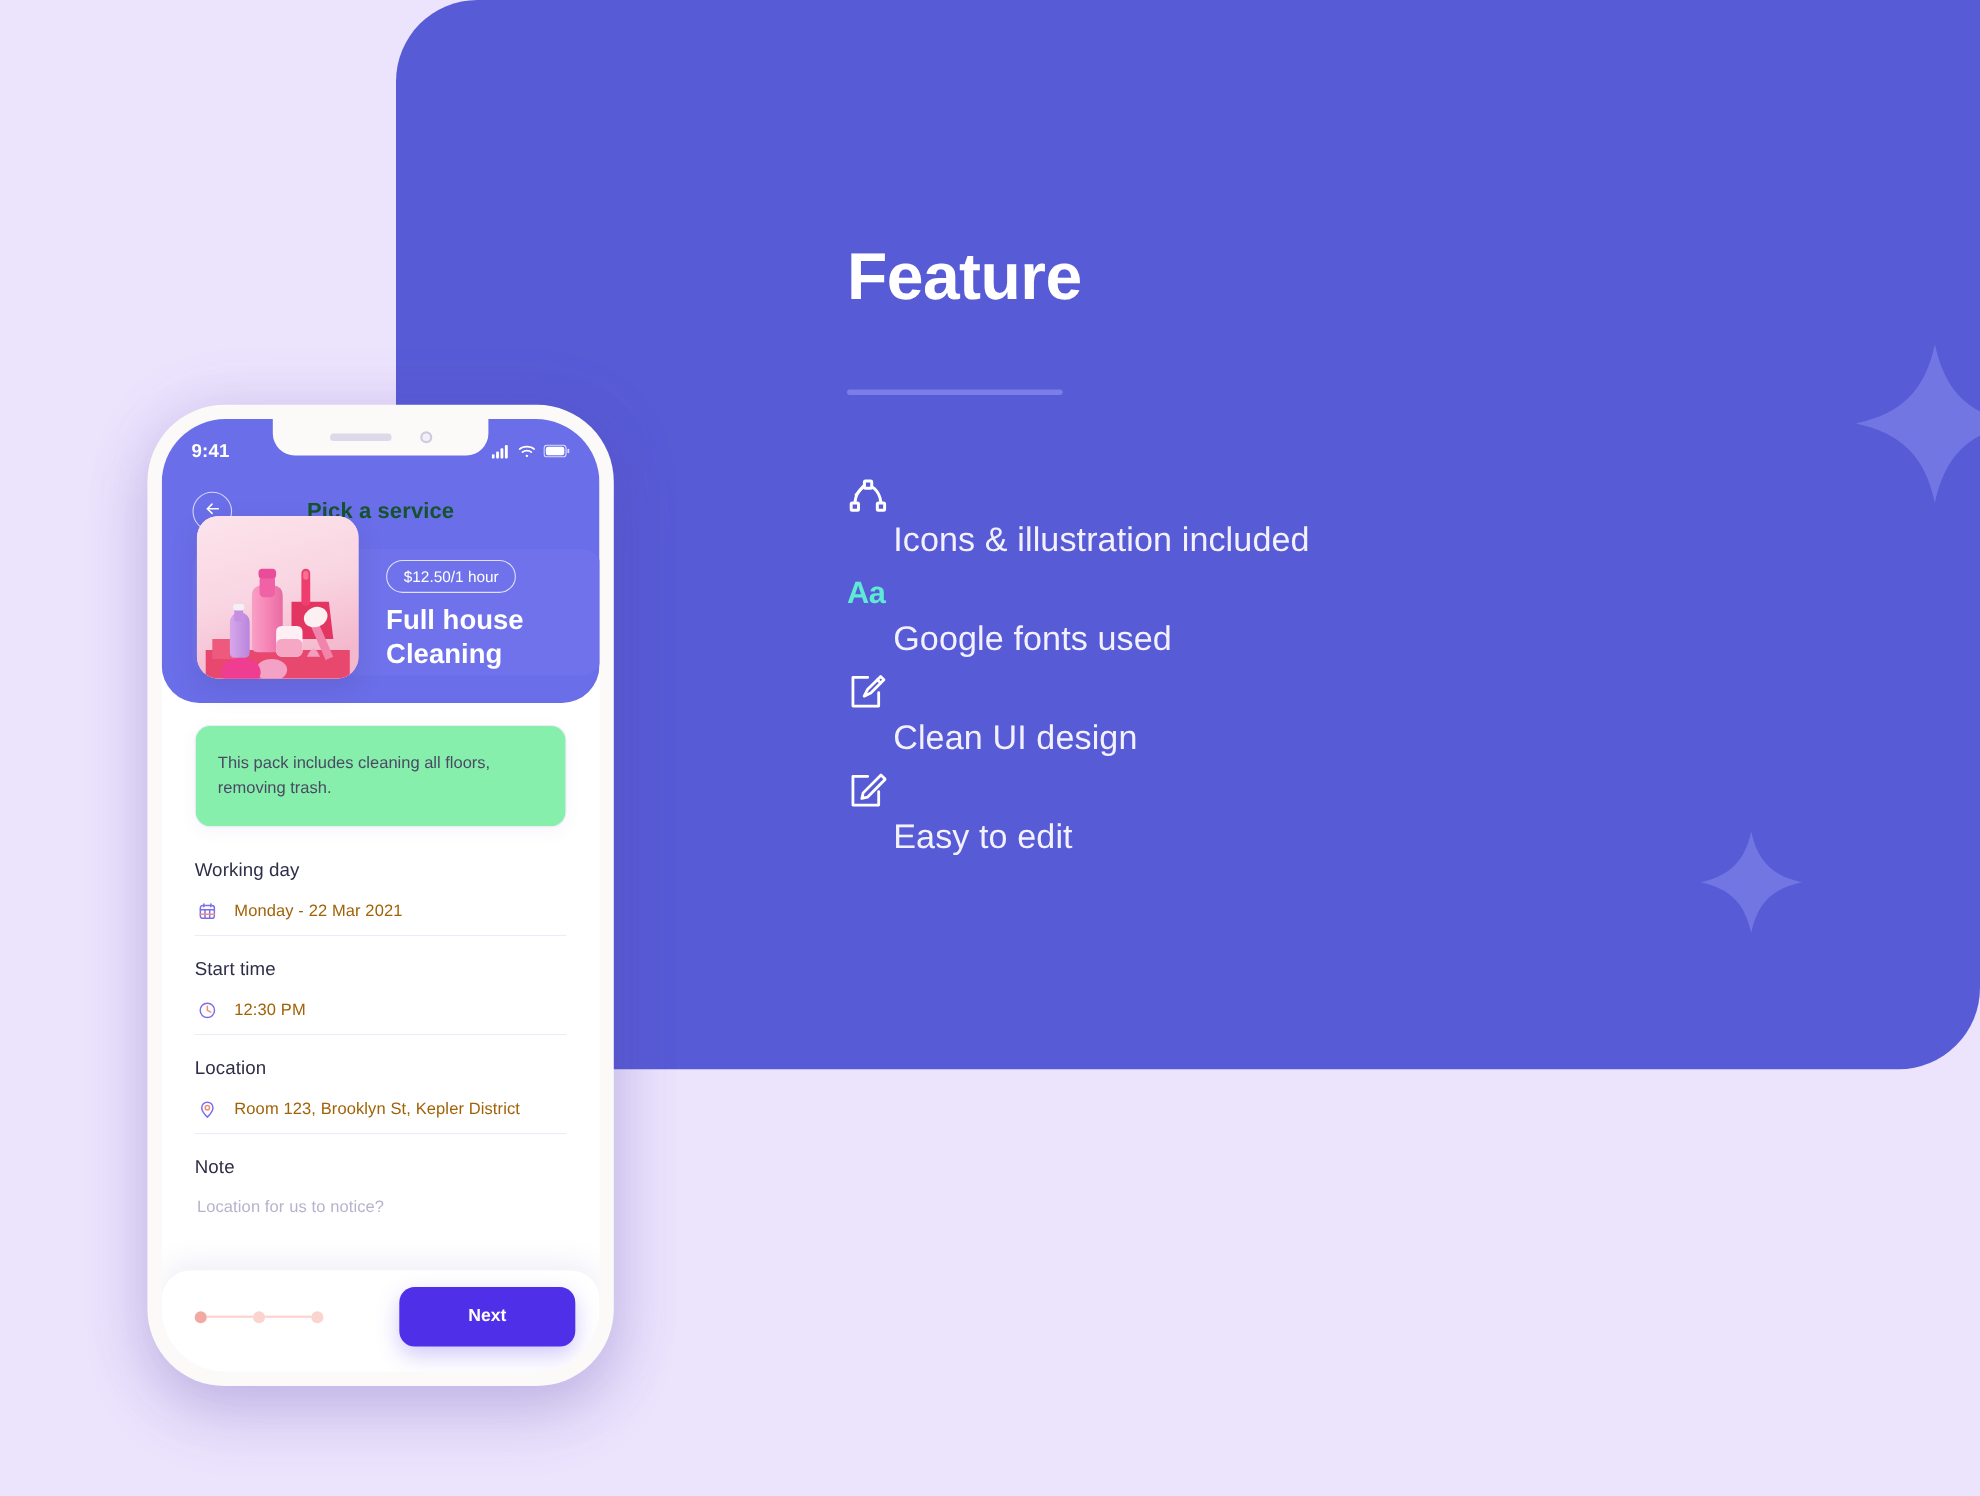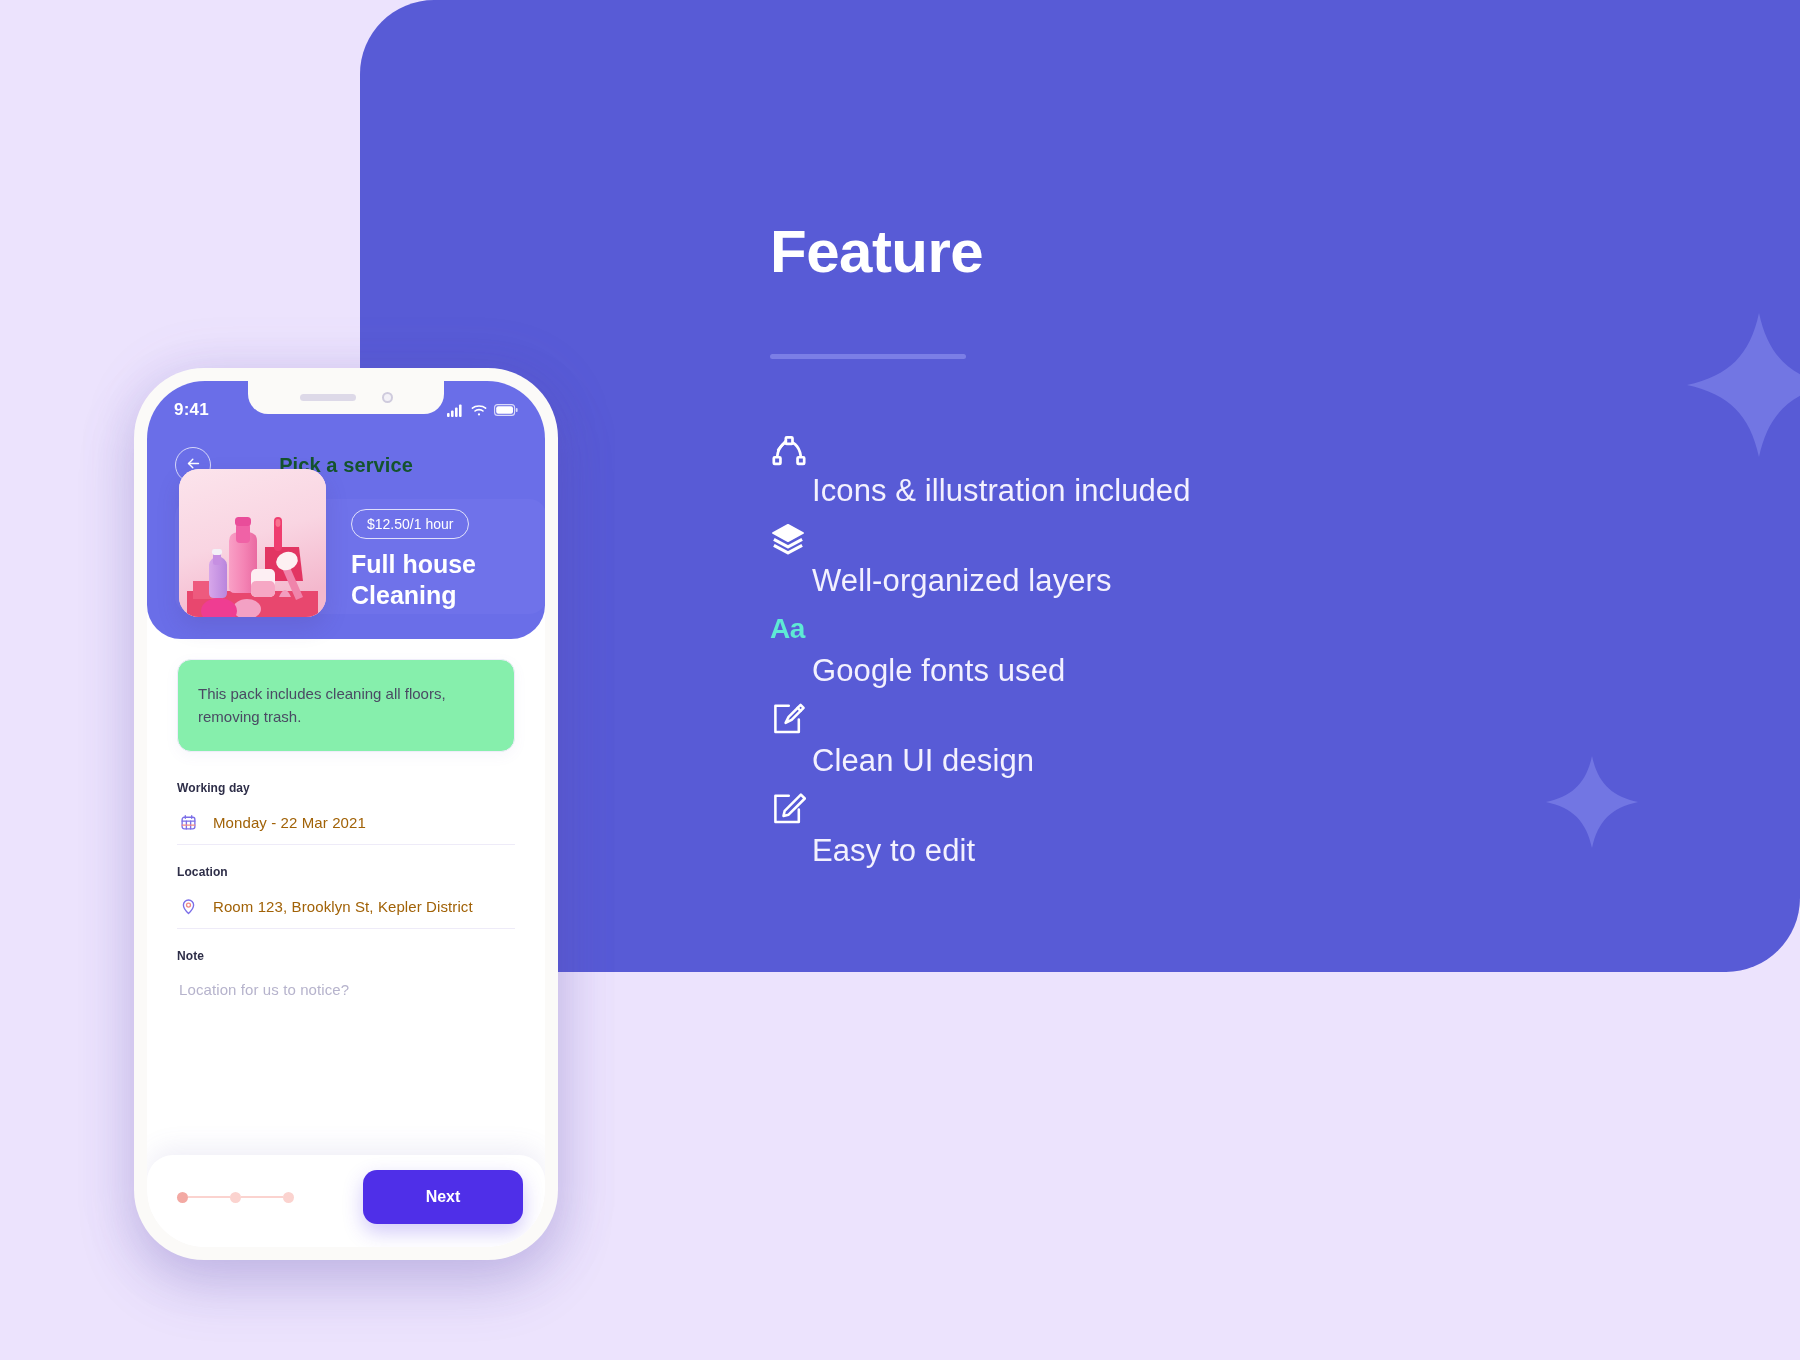--- a/index.html
+++ b/index.html
@@ -293,22 +293,22 @@
   .fields {
     position: absolute;
     left: 30px;
     top: 380px;
     width: 338px;
   }
   .field {
     padding-top: 20px;
   }
   .field-label {
-    font-size: 12px;
-    font-weight: bold;
+    font-size: 17px;
+    font-weight: normal;
     color: #2e2e48;
     letter-spacing: 0.1px;
   }
   .field-row {
     display: flex;
     align-items: center;
     gap: 16px;
     padding: 18px 2px 13px 2px;
     border-bottom: 1px solid #eeebf8;
   }
@@ -404,30 +404,20 @@
             <path d="M4.5 18.5 C4.5 11.5 8.5 7.5 12 7.5 C15.5 7.5 19.5 11.5 19.5 18.5"></path>
             <rect x="10" y="4.6" width="4.2" height="4.2" rx="0.6" fill="#585bd6"></rect>
             <rect x="2.4" y="17.2" width="4.2" height="4.2" rx="0.6" fill="#585bd6"></rect>
             <rect x="17.4" y="17.2" width="4.2" height="4.2" rx="0.6" fill="#585bd6"></rect>
             <line x1="5.2" y1="12.6" x2="10" y2="6.8"></line>
           </svg>
         </span>
         <span class="feature-label">Icons &amp; illustration included</span>
       </li>
 
-      <li class="feature-item">
-        <span class="feature-icon">
-          <svg width="36" height="36" viewBox="0 0 24 24" fill="#ffffff" stroke="#ffffff" stroke-width="1.3" stroke-linejoin="round">
-            <path d="M12 2.6 L22 8 L12 13.4 L2 8 Z"></path>
-            <path d="M2.6 12.2 L12 17.2 L21.4 12.2" fill="none" stroke-width="2.1"></path>
-            <path d="M2.6 16.2 L12 21.2 L21.4 16.2" fill="none" stroke-width="2.1"></path>
-          </svg>
-        </span>
-        <span class="feature-label">Well-organized layers</span>
-      </li>
 
       <li class="feature-item">
         <span class="feature-icon">
           <span class="feature-icon-text">Aa</span>
         </span>
         <span class="feature-label">Google fonts used</span>
       </li>
 
       <li class="feature-item">
         <span class="feature-icon">
@@ -581,20 +571,32 @@
               <line x1="15" y1="10" x2="15" y2="21"></line>
               <line x1="3" y1="15.6" x2="21" y2="15.6" stroke="#f28a86"></line>
               <line x1="7.5" y1="2.4" x2="7.5" y2="6"></line>
               <line x1="16.5" y1="2.4" x2="16.5" y2="6"></line>
             </svg>
           </span>
           <span class="field-value">Monday - 22 Mar 2021</span>
         </div>
       </div>
 
+      <div class="field">
+        <div class="field-label">Start time</div>
+        <div class="field-row">
+          <span class="field-icon">
+            <svg width="17" height="17" viewBox="0 0 24 24" fill="none" stroke="#7b6ee8" stroke-width="1.9" stroke-linecap="round" stroke-linejoin="round">
+              <circle cx="12" cy="12" r="9.2"></circle>
+              <polyline points="12,6.6 12,12 16.4,14.2" stroke="#f28a86"></polyline>
+            </svg>
+          </span>
+          <span class="field-value">12:30 PM</span>
+        </div>
+      </div>
 
       <div class="field">
         <div class="field-label">Location</div>
         <div class="field-row">
           <span class="field-icon">
             <svg width="17" height="17" viewBox="0 0 24 24" fill="none" stroke="#7b6ee8" stroke-width="1.9" stroke-linecap="round" stroke-linejoin="round">
               <path d="M12 22 C12 22 19.2 15.2 19.2 10 A7.2 7.2 0 0 0 4.8 10 C4.8 15.2 12 22 12 22 Z"></path>
               <circle cx="12" cy="10" r="2.8" stroke="#f28a86"></circle>
             </svg>
           </span>

